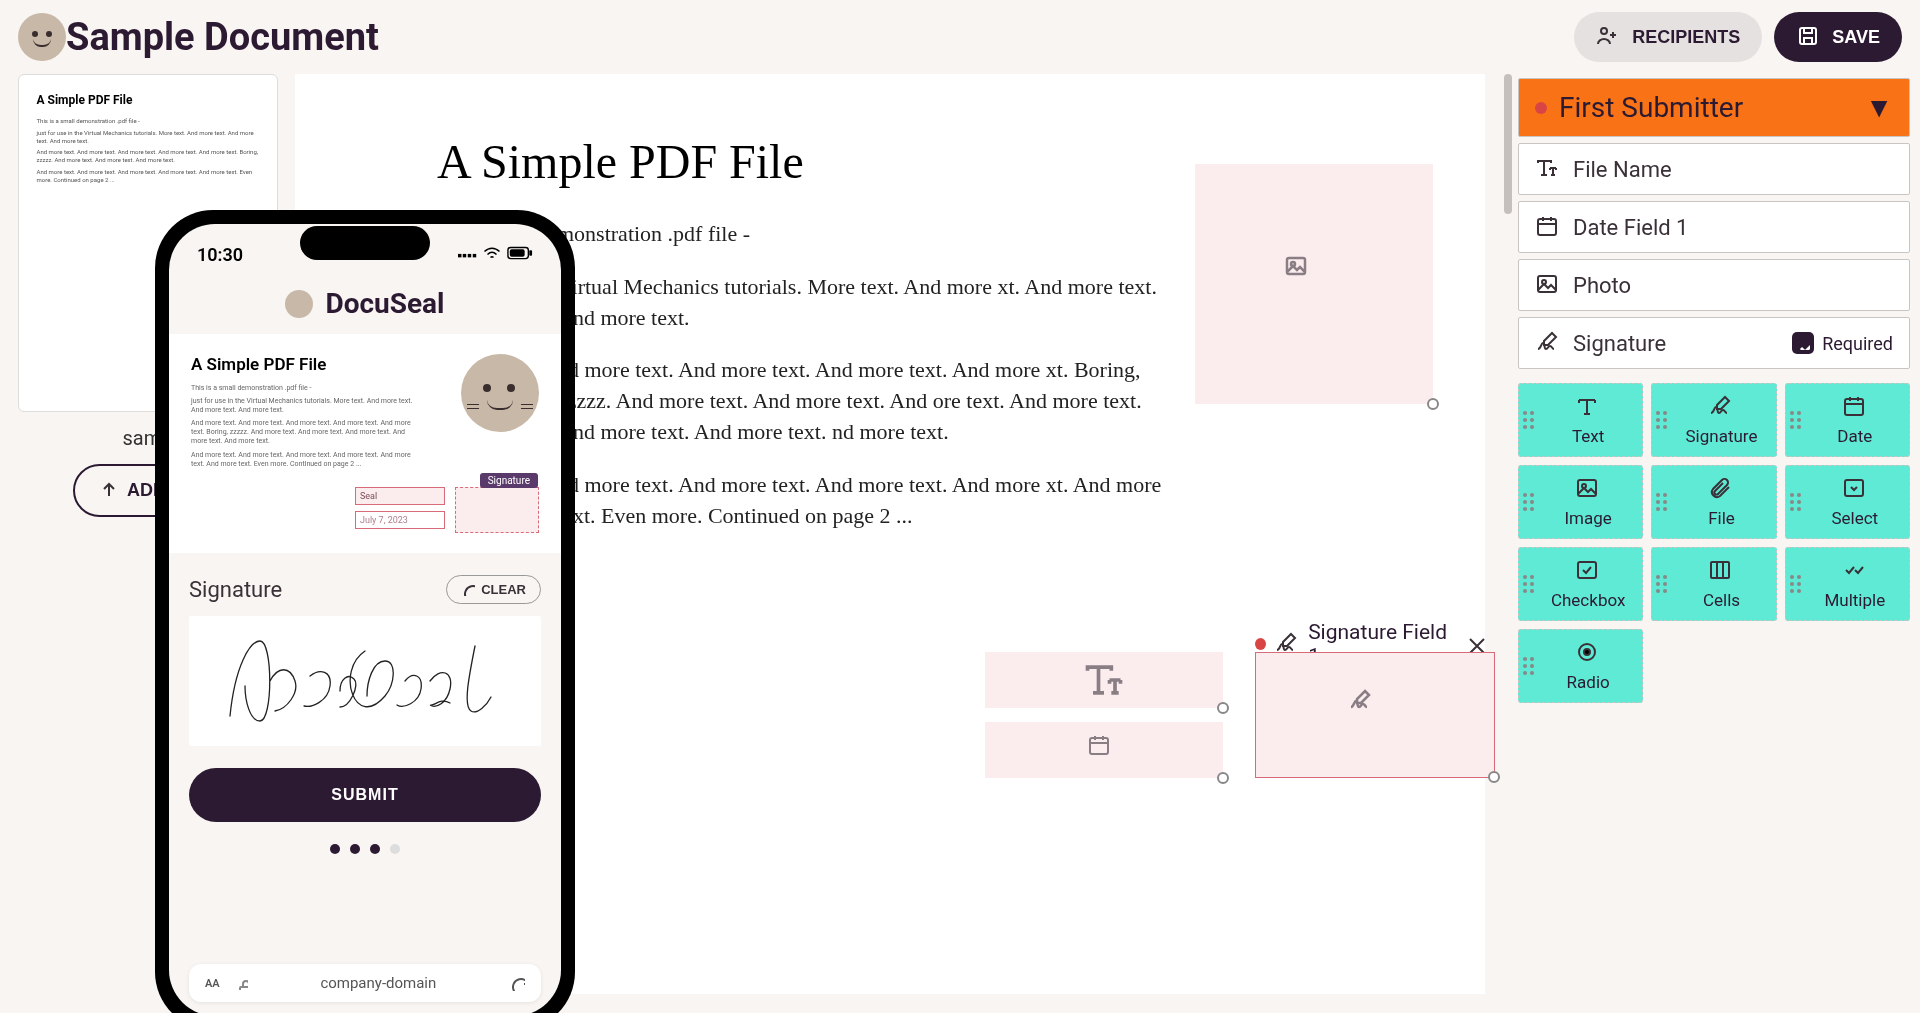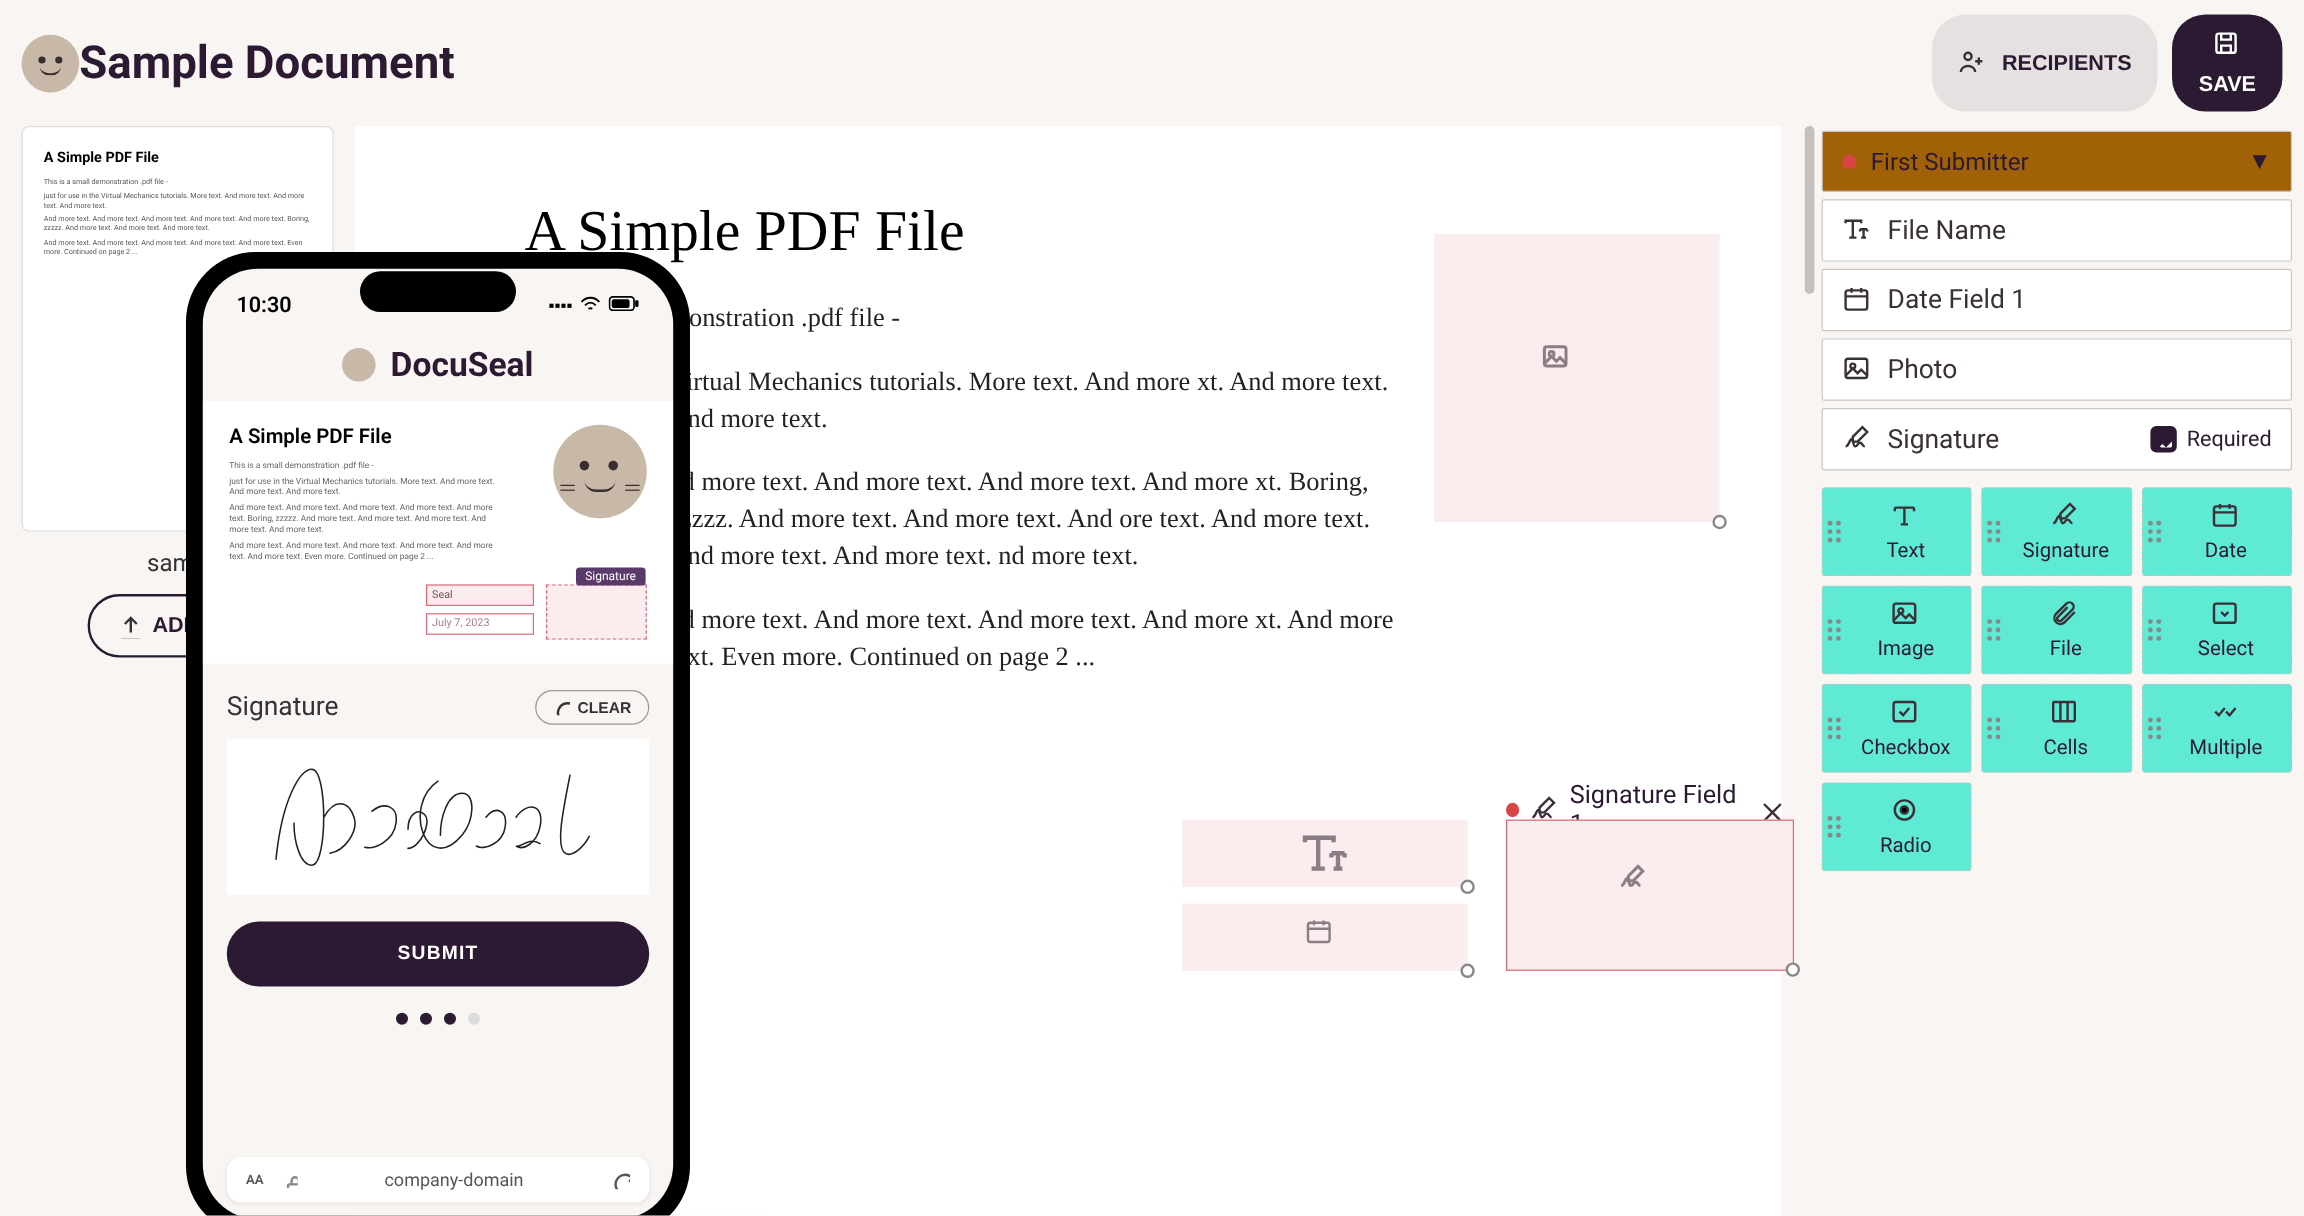--- a/index.html
+++ b/index.html
@@ -51,21 +51,21 @@
   .btn {
     display: flex; align-items: center; gap: 10px;
     padding: 12px 22px;
     border-radius: 28px;
     font-weight: 700;
     font-size: 18px;
     cursor: pointer;
     border: none;
   }
   .btn-recipients { background: #e5e1e0; color: #2b1a32; }
-  .btn-save { background: #2b1a32; color: #fff; flex-direction: column; }
+  .btn-save { background: #2b1a32; color: #fff; }
 
   
   .main {
     display: flex;
     height: calc(100% - 78px);
     position: relative;
   }
 
   
   .sidebar-left {
@@ -165,24 +165,24 @@
   .sidebar-right {
     width: 408px;
     padding: 4px 10px 10px 6px;
     display: flex;
     flex-direction: column;
     gap: 6px;
   }
   .submitter-bar {
     display: flex; align-items: center; gap: 12px;
     padding: 12px 16px;
-    background: #a16207;
+    background: #f97316;
     border: 1px solid #c9c5c3;
     border-radius: 2px;
-    font-size: 20px;
+    font-size: 28px;
     color: #2b1a32;
   }
   .submitter-bar .chev { margin-left: auto; }
 
   .field-row {
     display: flex; align-items: center; gap: 12px;
     padding: 12px 16px;
     background: #fff;
     border: 1px solid #c9c5c3;
     border-radius: 2px;

